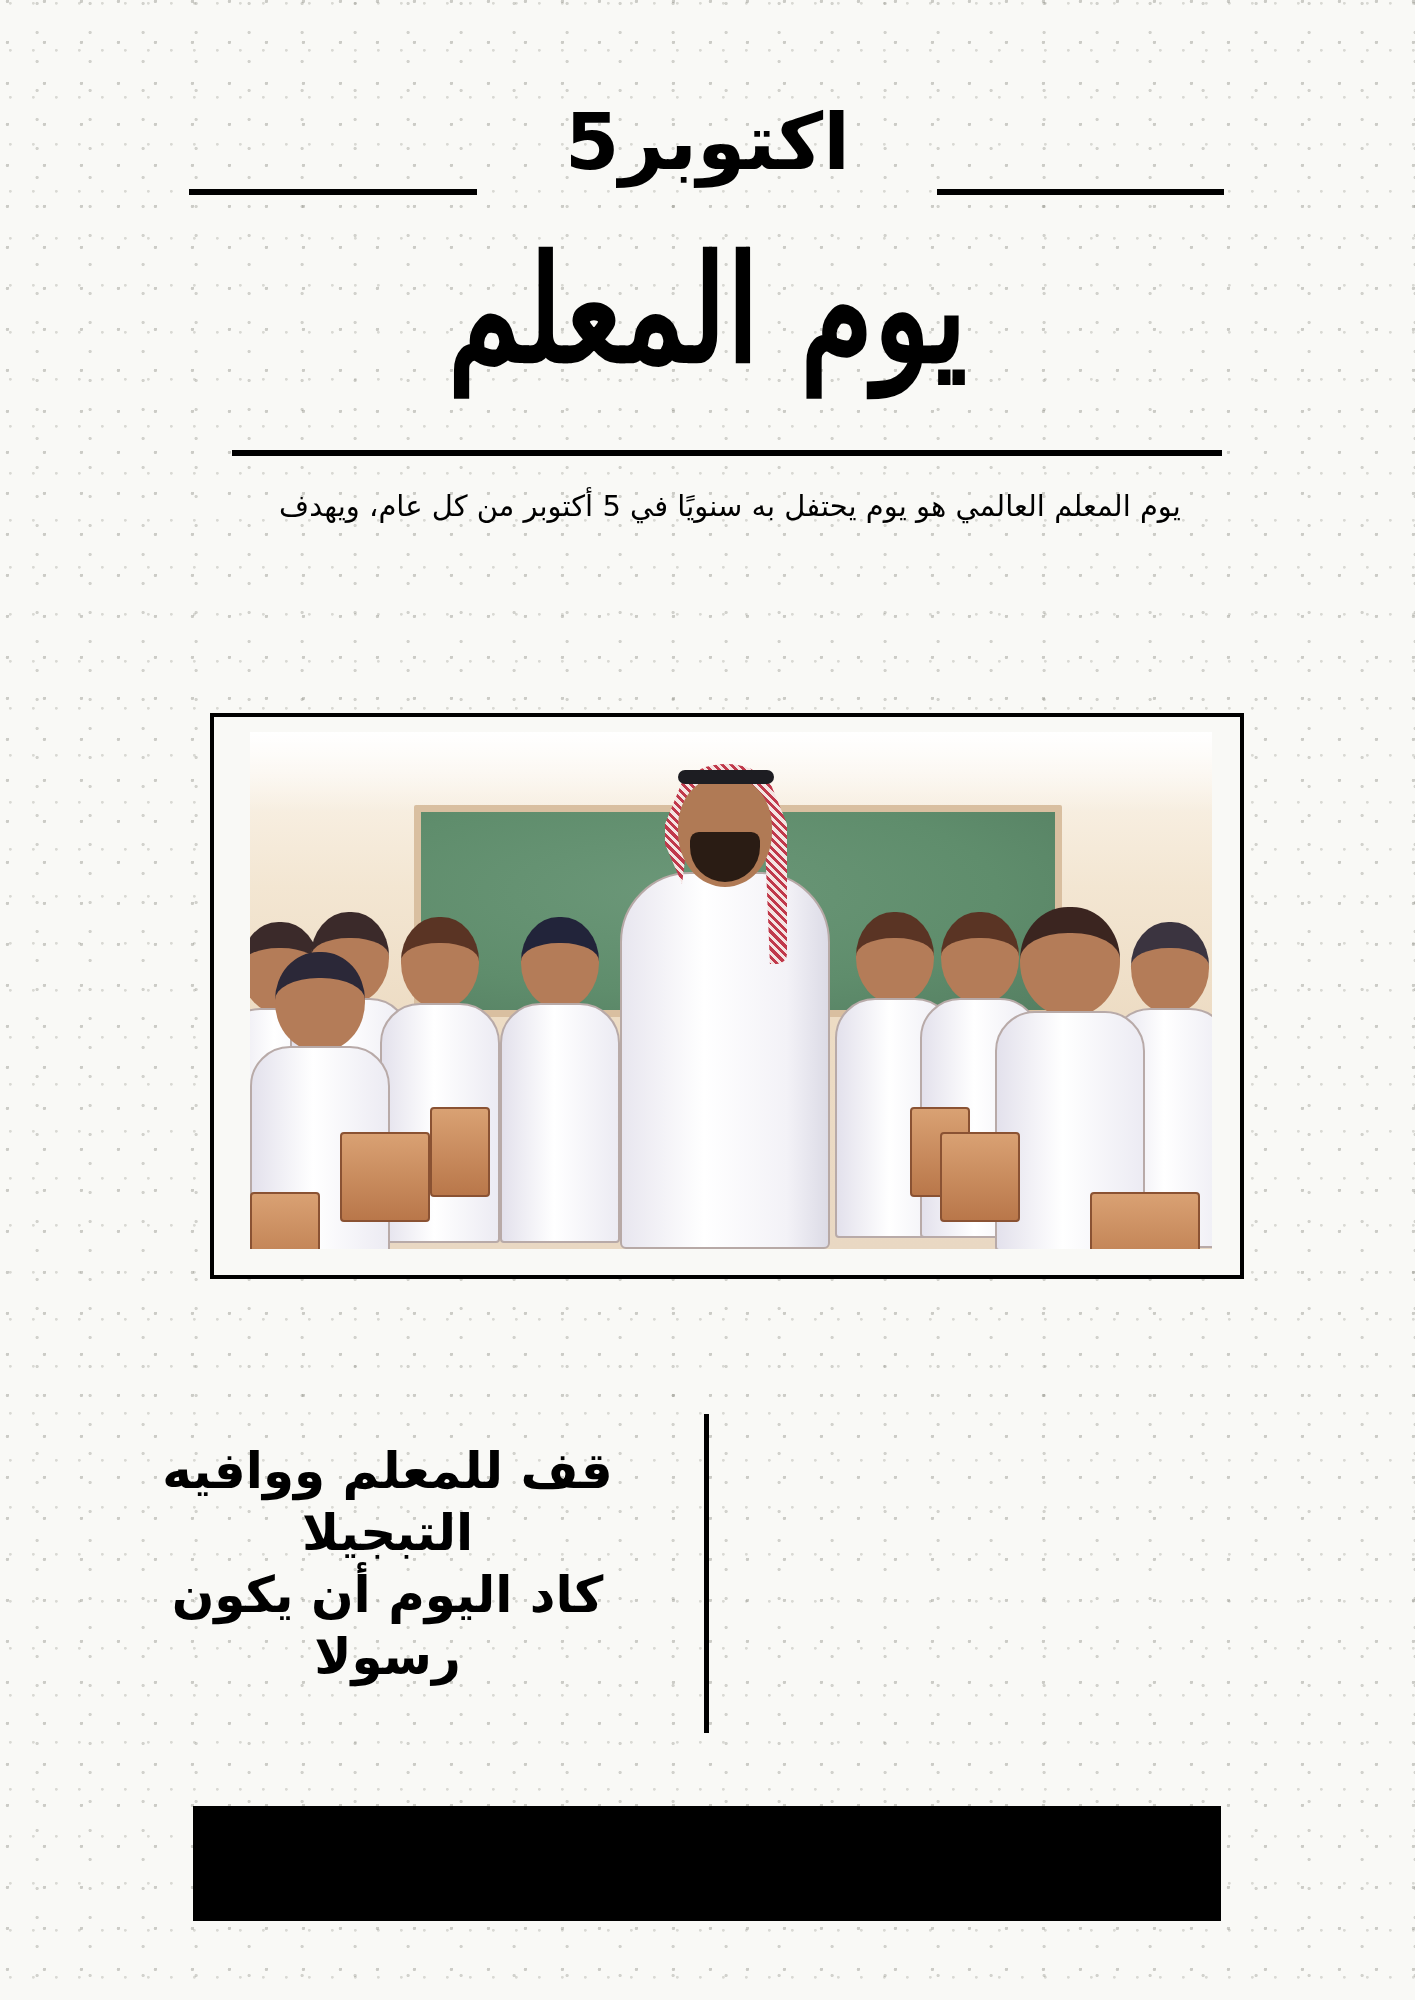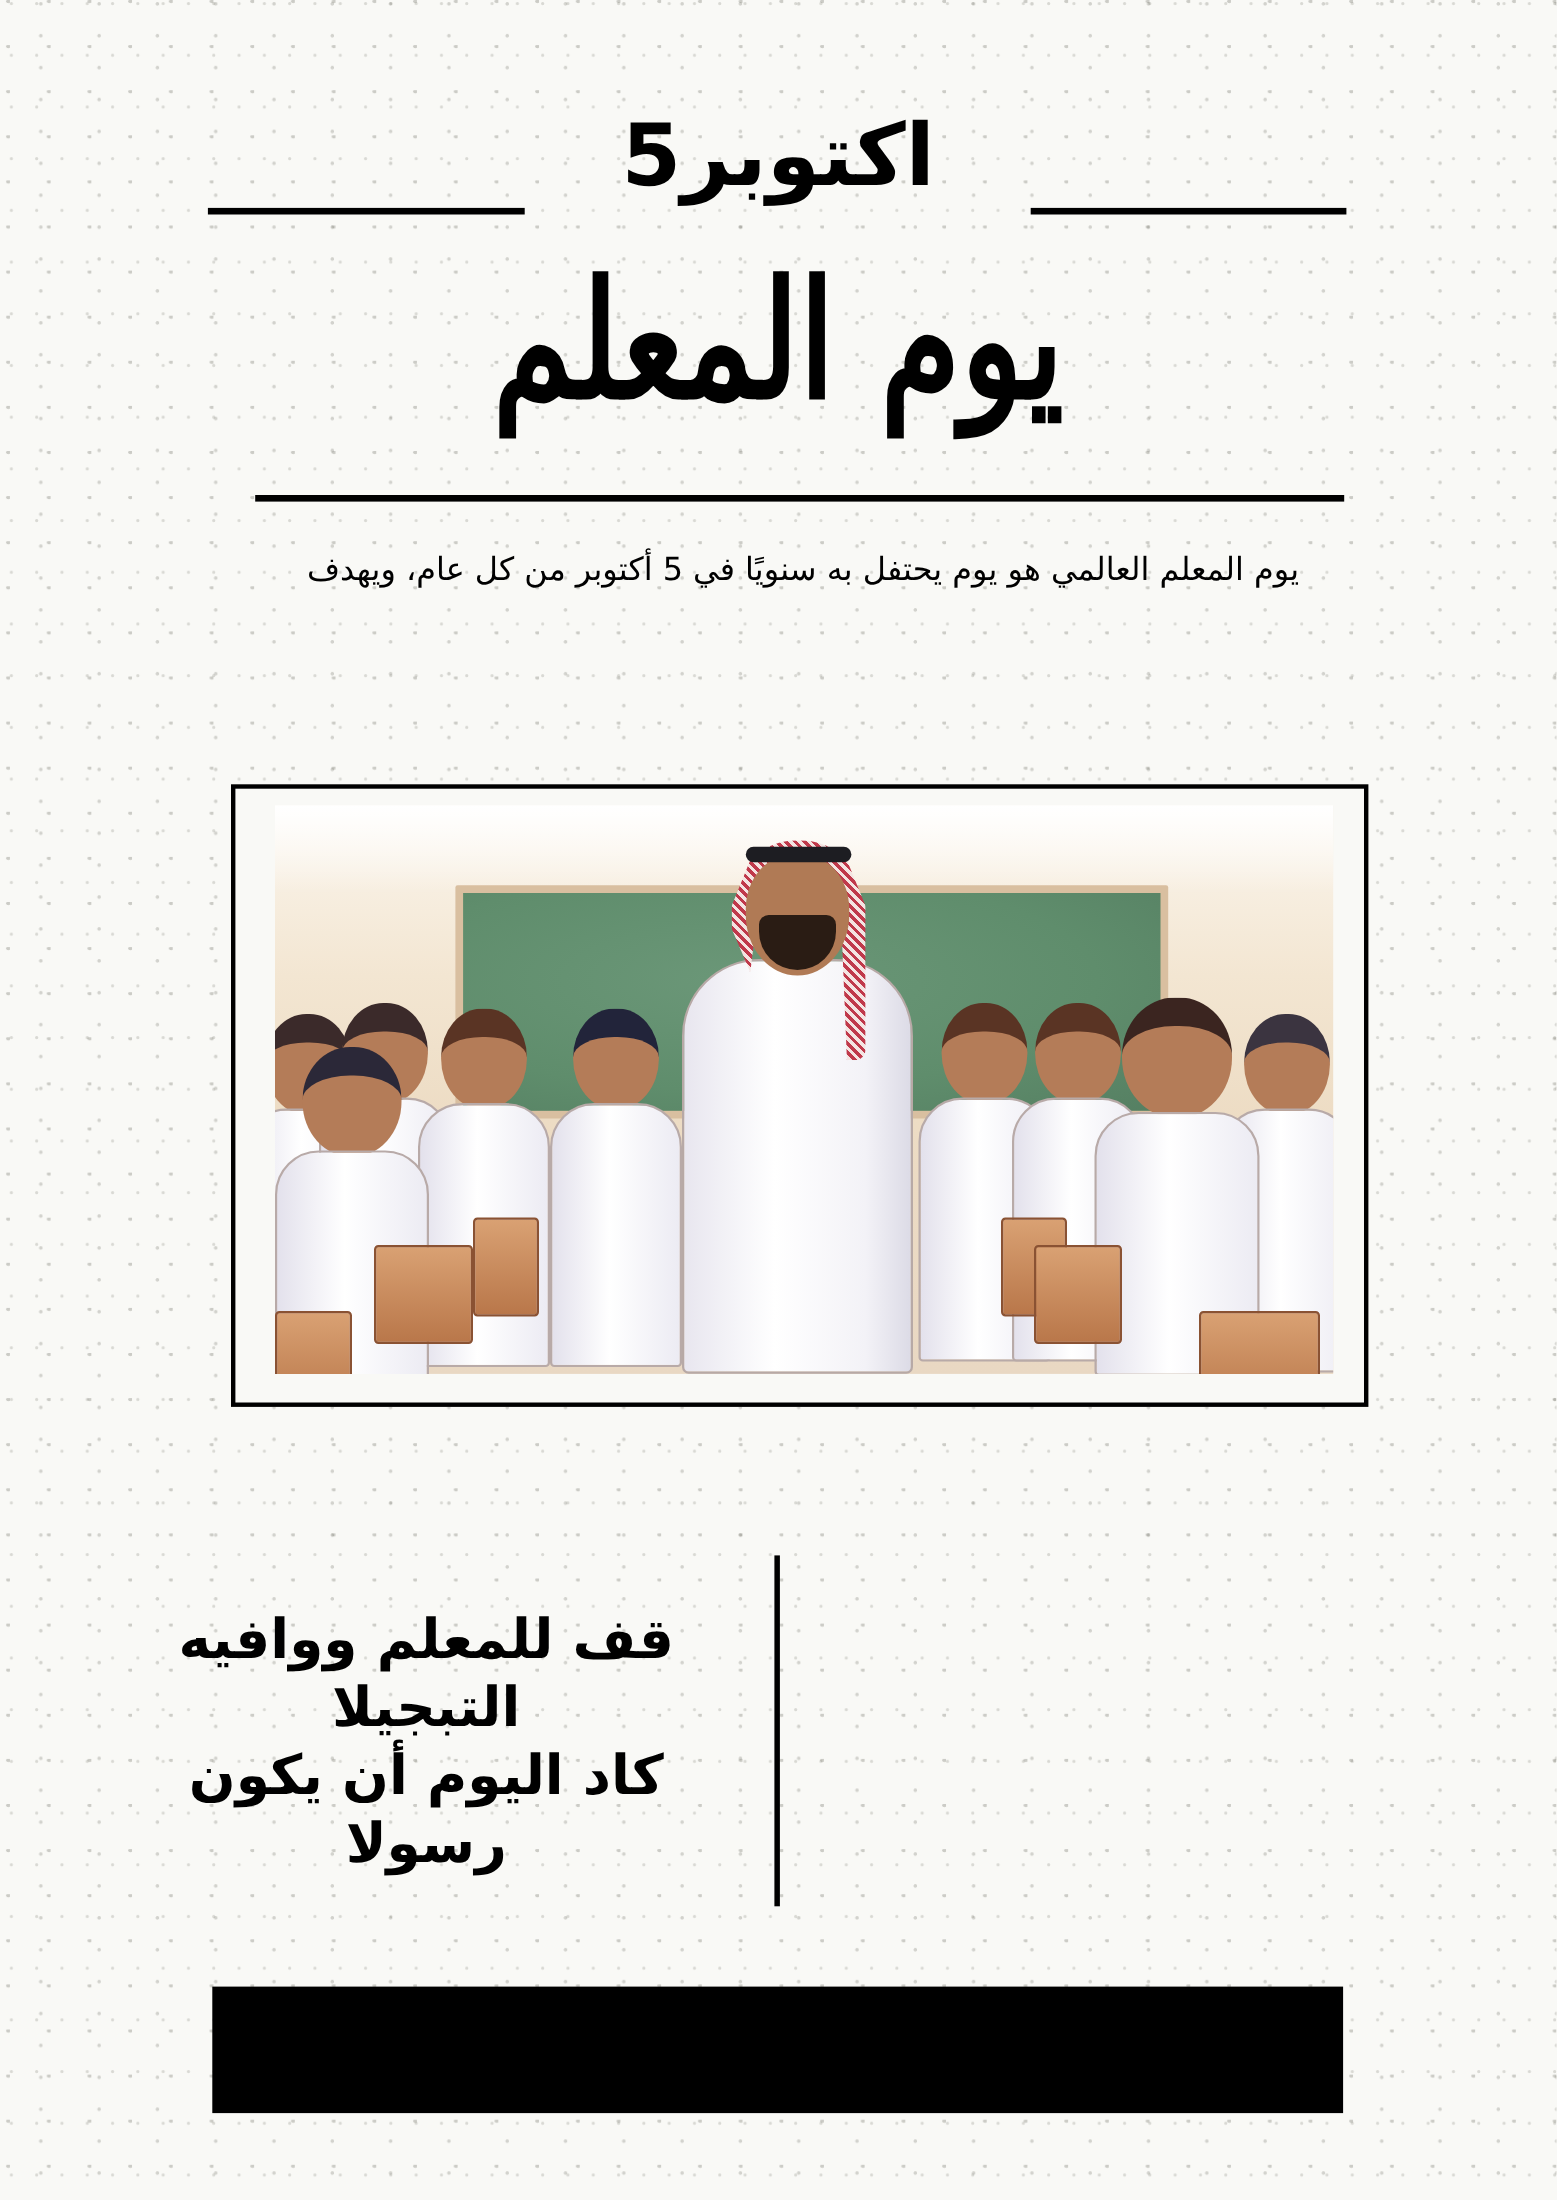--- a/index.html
+++ b/index.html
@@ -48,21 +48,21 @@
       font-weight: bold;
       font-size: 118px;
       line-height: 220px;
       transform: scaleY(1.25);
       transform-origin: center;
     }
 
     
     #description {
       position: absolute;
-      left: 240px; top: 492px; width: 980px; height: 205px;
+      left: 240px; top: 481px; width: 980px; height: 205px;
       text-align: center;
       font-family: "DejaVu Sans", sans-serif;
       font-size: 29px;
       line-height: 51px;
       direction: rtl;
     }
 
     
     #image-frame {
       position: absolute;
@@ -155,21 +155,20 @@
     
     #poem {
       position: absolute;
       left: 95px; top: 1440px; width: 585px; height: 180px;
       text-align: center;
       font-family: "DejaVu Sans", sans-serif;
       font-weight: bold;
       font-size: 50px;
       line-height: 62px;
       direction: rtl;
-      margin-top: 19px;
     }
     #poem .line { display: block; }
     #poem-divider {
       position: absolute;
       left: 704px; top: 1414px; width: 5px; height: 319px;
       background: #000;
     }
 
     
     #footer-bar {

